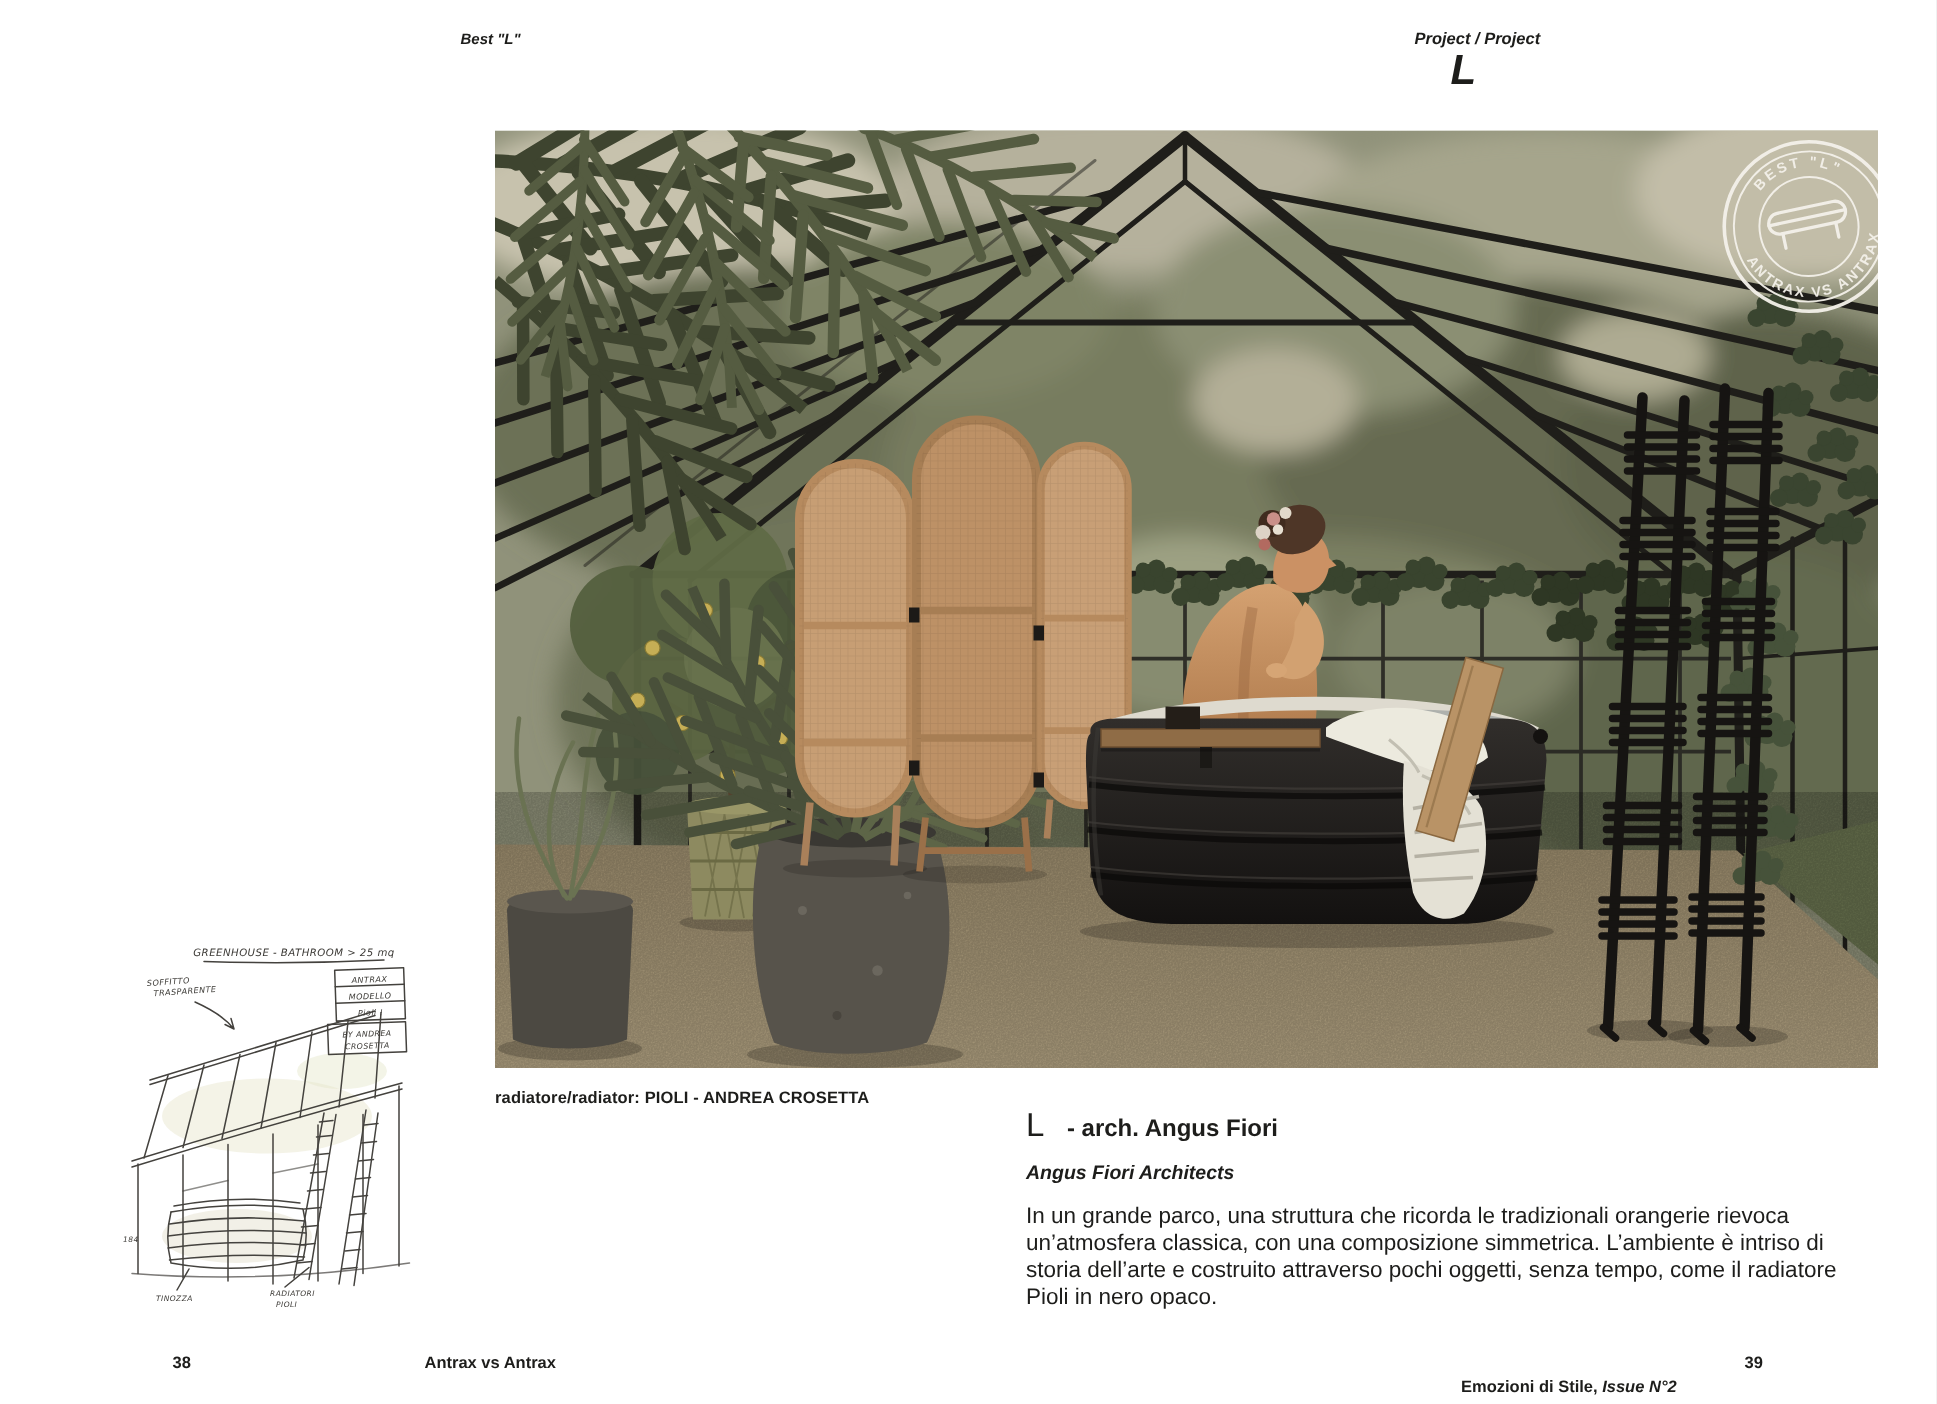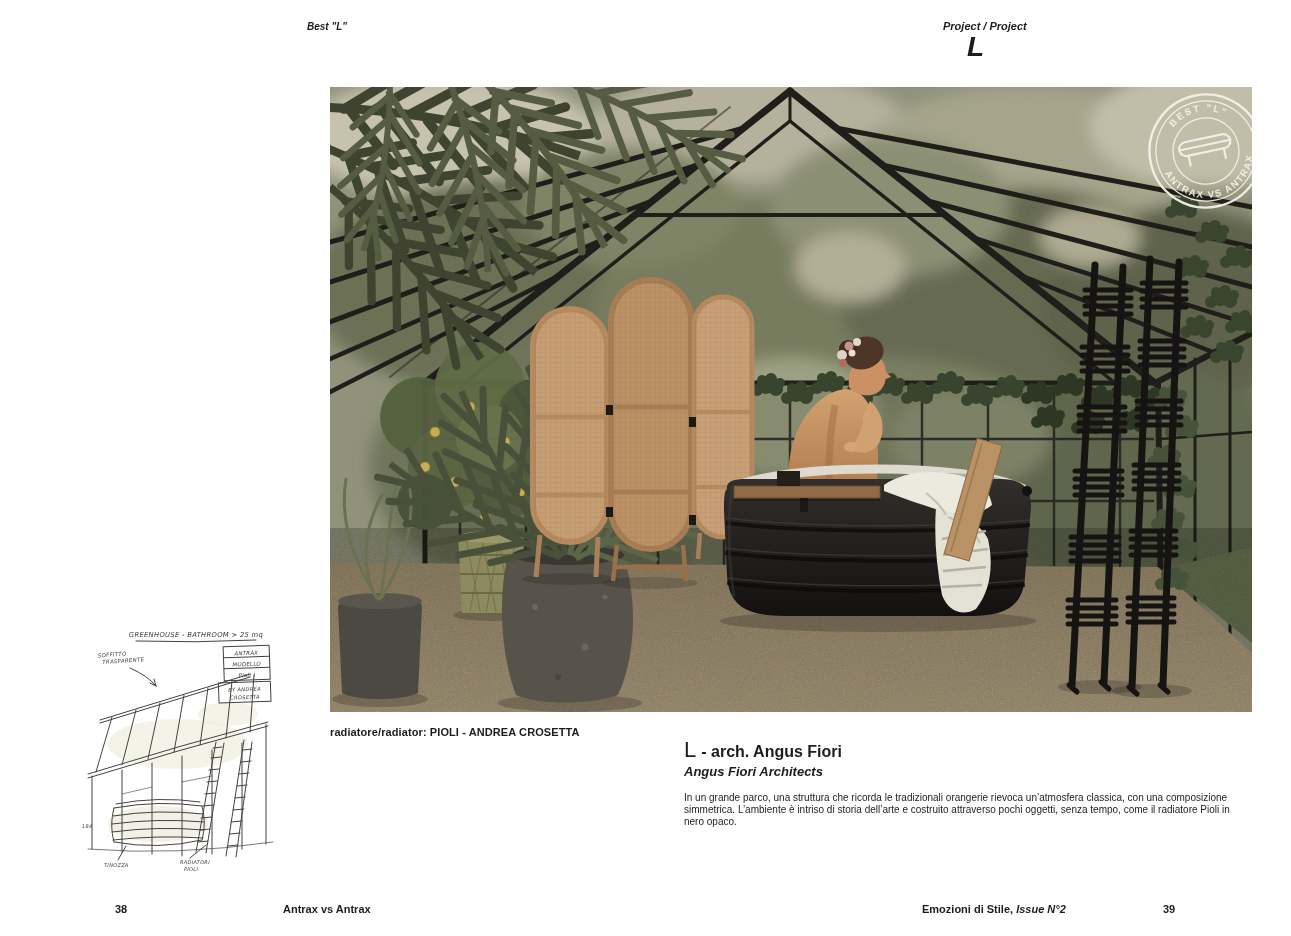--- a/index.html
+++ b/index.html
@@ -14,28 +14,28 @@
   #photo{left:330px;top:87px;width:922px;height:625px;position:absolute;}
   
   #sketch{left:78px;top:624px;width:206px;height:255px;position:absolute;}
   .hand{font-family:"DejaVu Sans",sans-serif;font-style:italic;fill:#3c3a36;letter-spacing:.3px;}
   
   #caption{left:330px;top:726px;font-size:11px;font-weight:bold;position:absolute;letter-spacing:.1px;}
   
   #article{left:684px;top:738px;width:557px;position:absolute;}
   #article .title{font-size:16px;font-weight:bold;line-height:1.1;}
   #article .title .big-letter{font-size:22px;font-weight:400;}
-  #article .title .title-rest{margin-left:5px;}
-  #article .subtitle{font-size:13px;font-weight:bold;font-style:italic;margin-top:2px;}
-  #article p{font-size:10px;line-height:1.2;margin:13px 0 0 0;}
+  #article .title .title-rest{margin-left:15px;}
+  #article .subtitle{font-size:13px;font-weight:bold;font-style:italic;margin-top:12px;}
+  #article p{font-size:15px;line-height:1.2;margin:13px 0 0 0;}
   
   .ftr{position:absolute;top:903px;font-size:11px;font-weight:bold;text-align:center;}
   #ftr-pg-left{left:115px;}
   #ftr-brand{left:283px;}
-  #ftr-right{left:922px;}
+  #ftr-right{left:974px;margin-top:16px;}
   #ftr-right .it{font-style:italic;}
   #ftr-pg-right{left:1163px;}
   svg text{font-family:"Liberation Sans",sans-serif;}
 </style>
 </head>
 <body>
 
 <div class="page">
 
   <div class="hdr" id="hdr-left">Best "L"</div>

